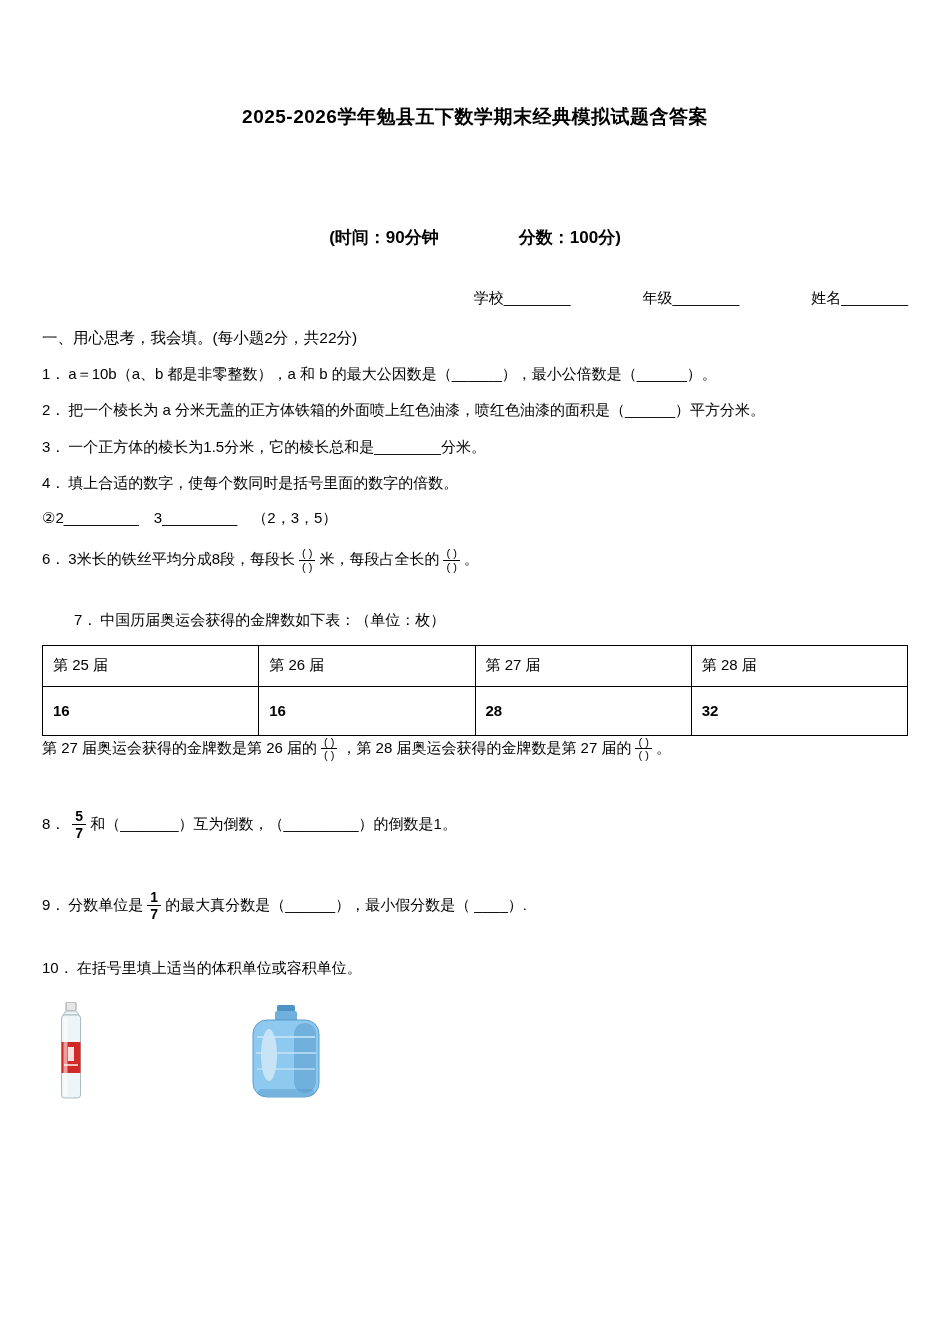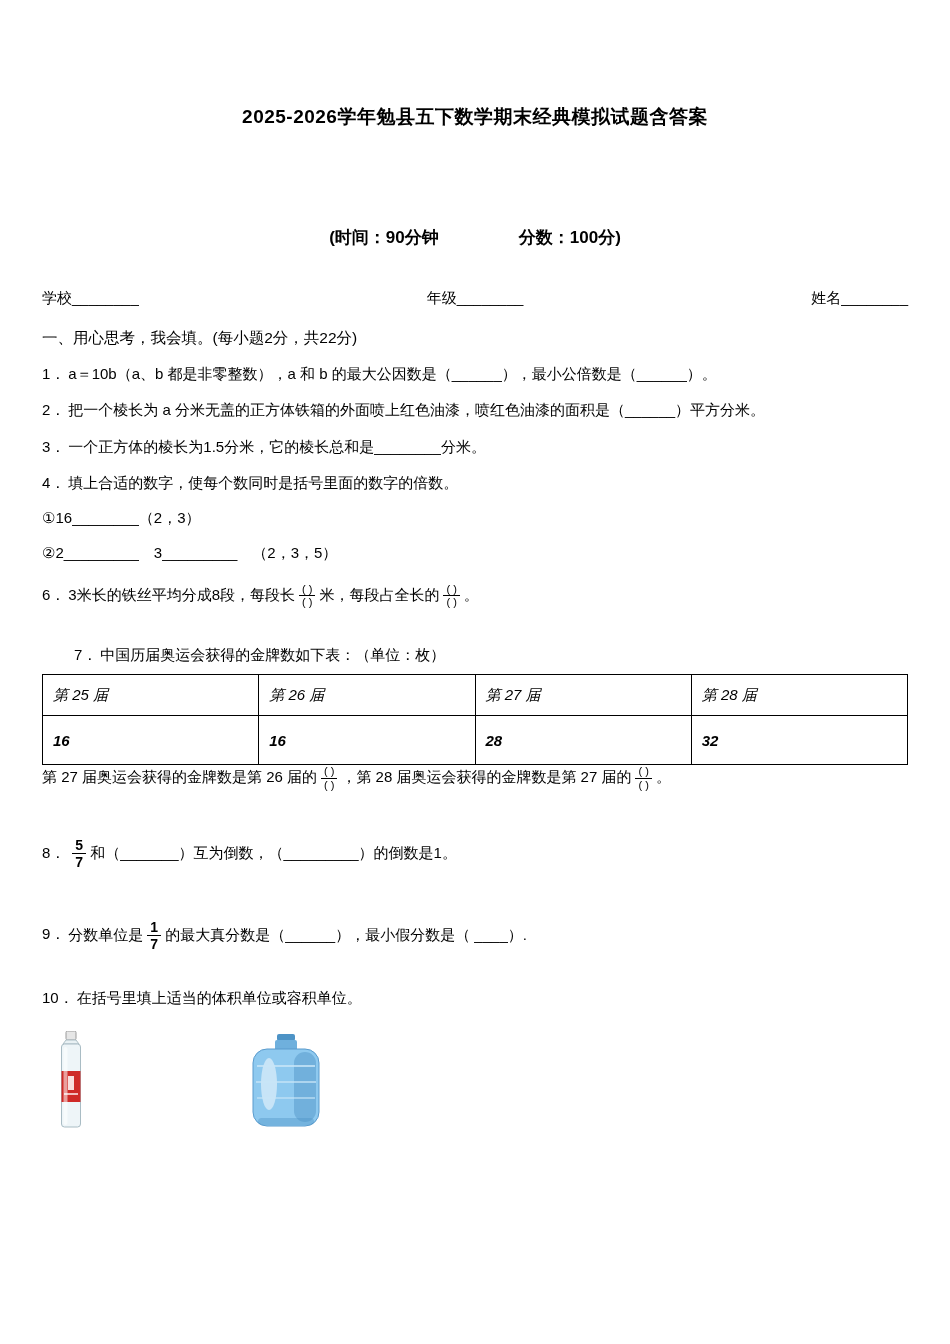--- a/index.html
+++ b/index.html
@@ -4,33 +4,33 @@
 <style>
   html,body{margin:0;padding:0;background:#ffffff;}
   .page{
     width:950px;height:1288px;margin:0 auto;box-sizing:border-box;
     padding:104px 42px 0 42px;background:#fff;color:#000;
     font-family:"Liberation Sans",sans-serif;font-size:15px;
     position:relative;overflow:hidden;
   }
   .title{font-size:19px;font-weight:700;text-align:center;margin:0;letter-spacing:.5px;}
   .meta-row{margin-top:96px;display:flex;justify-content:center;gap:80px;font-weight:700;font-size:17px;}
-  .info-row{margin-top:40px;display:flex;justify-content:space-between;gap:100px;font-size:15px;}
+  .info-row{margin-top:40px;display:flex;justify-content:flex-end;gap:72px;font-size:15px;}
   .section{margin-top:20px;font-size:15.5px;}
   .q{margin-top:13px;line-height:1.55;}
   .subq{margin-top:12px;line-height:1.55;}
   .qnum{margin-right:3px;}
   .gap-lg{margin-top:18px;}
   .gap-xl{margin-top:34px;margin-left:32px;}
   .frac{display:inline-flex;flex-direction:column;align-items:center;vertical-align:middle;line-height:1.15;margin:0 4px;}
   .frac .top{border-bottom:1px solid #000;padding:0 3px;text-align:center;}
   .frac .bot{padding:0 3px;text-align:center;}
   .frac.small{font-size:11px;}
   .frac.bold{font-size:14px;font-weight:700;}
-  table.medal{width:100%;border-collapse:collapse;margin-top:8px;font-style:italic;}
+  table.medal{width:100%;border-collapse:collapse;margin-top:14px;}
   table.medal td{border:1px solid #000;padding:0 10px;font-size:15px;vertical-align:middle;}
   table.medal tr.hdr td{height:40px;font-weight:400;}
   table.medal tr.val td{height:48px;font-weight:700;}
   .after-table{margin-top:0;line-height:1.6;}
   .q8line{margin-top:46px;}
   .q9line{margin-top:48px;}
   .q10line{margin-top:34px;}
   .images-row{margin-top:22px;display:flex;align-items:flex-end;padding-left:13px;gap:163px;}
 </style>
 </head>
@@ -61,21 +61,20 @@
     <span class="qnum">2．</span><span>把一个棱长为 a 分米无盖的正方体铁箱的外面喷上红色油漆，喷红色油漆的面积是（______）平方分米。</span>
   </div>
 
   <div class="q">
     <span class="qnum">3．</span><span>一个正方体的棱长为1.5分米，它的棱长总和是________分米。</span>
   </div>
 
   <div class="q">
     <span class="qnum">4．</span><span>填上合适的数字，使每个数同时是括号里面的数字的倍数。</span>
   </div>
-  <div class="subq">①16________（2，3）</div>
   <div class="subq">②2_________　3_________　（2，3，5）</div>
 
 
   <div class="q gap-lg">
     <span class="qnum">6．</span><span>3米长的铁丝平均分成8段，每段长</span><span class="frac small">
         <span class="top">( )</span>
         <span class="bot">( )</span>
       </span><span>米，每段占全长的</span><span class="frac small">
         <span class="top">( )</span>
         <span class="bot">( )</span>

